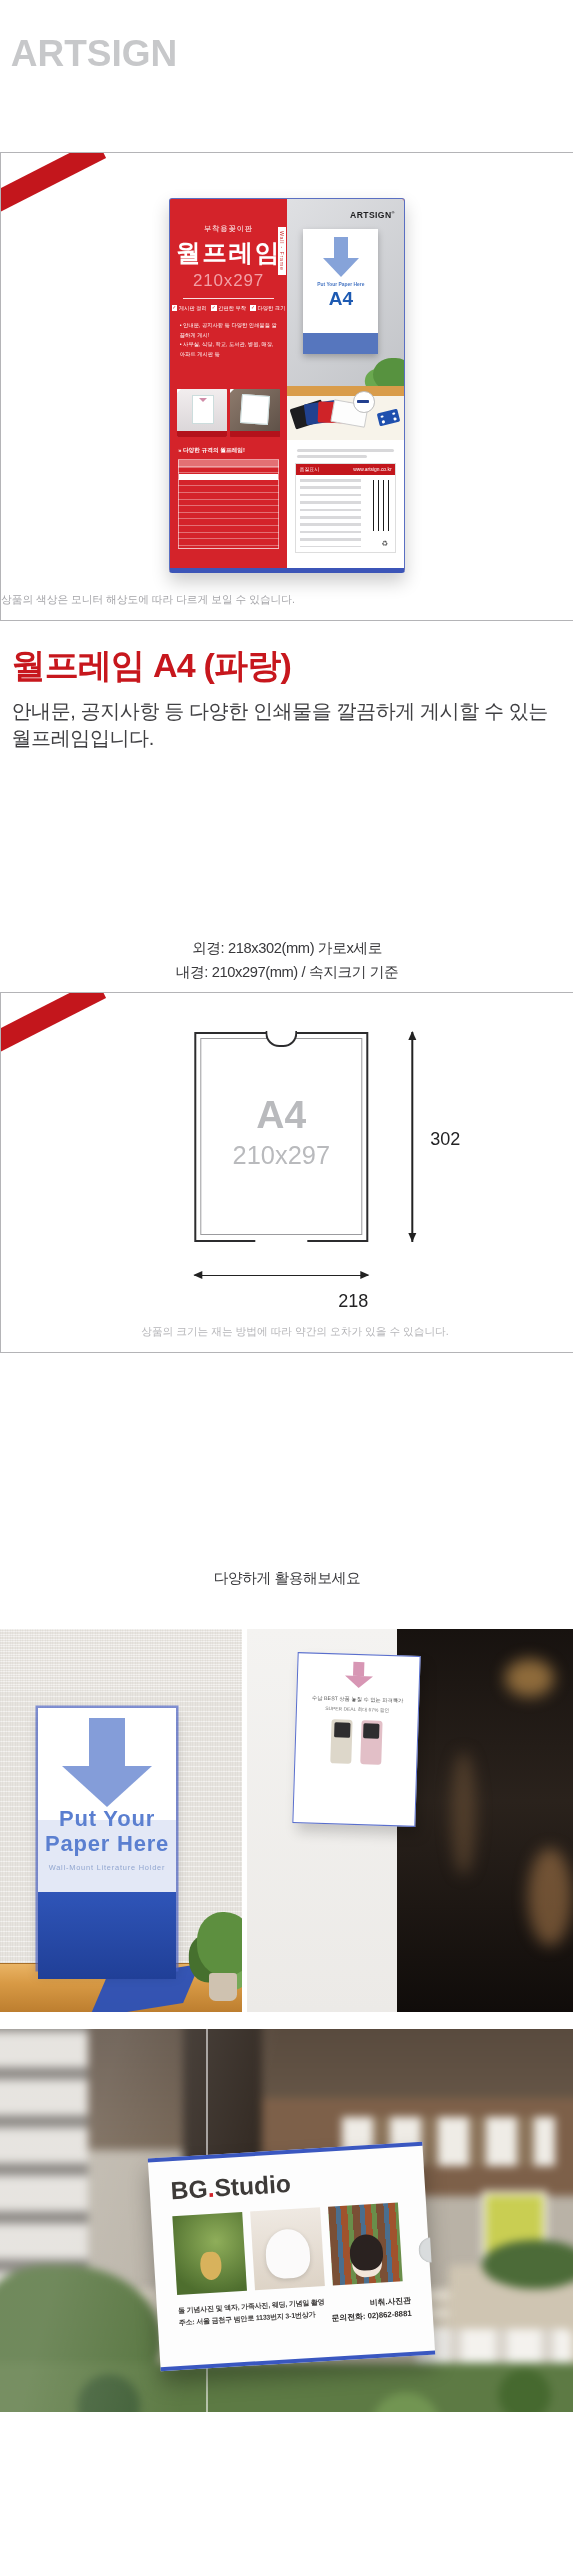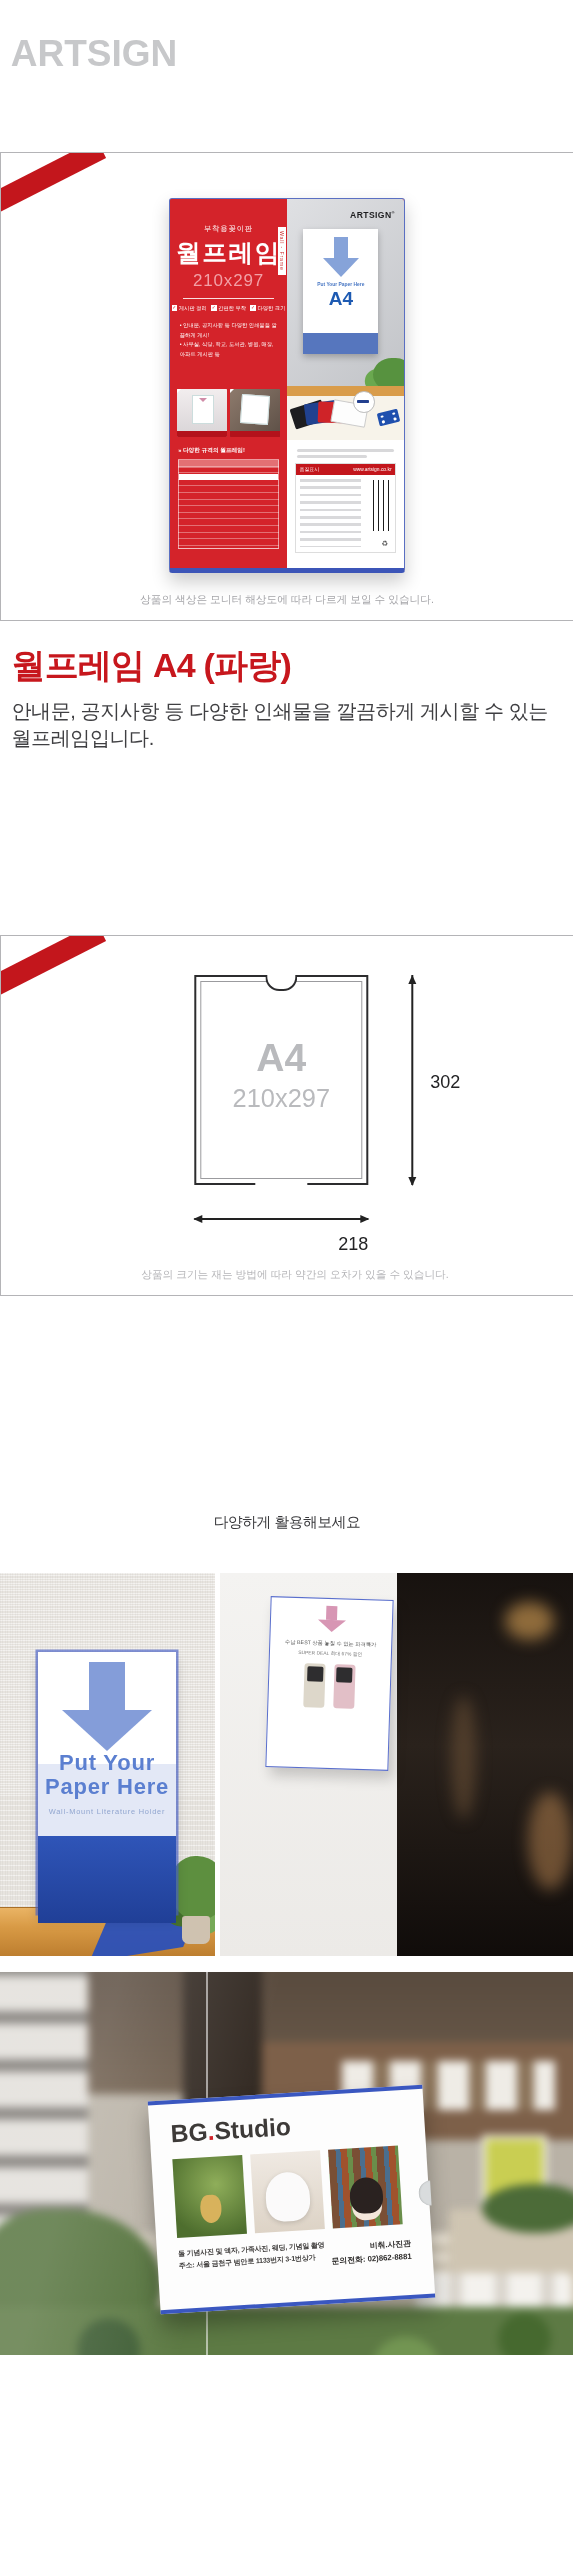--- a/index.html
+++ b/index.html
@@ -12,21 +12,21 @@
   .brand-line.l1{color:#c7c8ca;}
   .brand-line.l2{color:#8a8c8f;}
 
   
   .fbox{position:relative;border:0.8px solid #b4b4b7;box-sizing:border-box;overflow:hidden;background:#fff;}
   .corner-ribbon{position:absolute;left:-15.6px;top:13px;width:123px;height:21px;background:#c3161c;
                  transform:rotate(-27deg);}
 
   
   .product-photo-box{height:469px;}
-  .box-caption{position:absolute;left:0;right:0;bottom:13px;text-align:center;
+  .box-caption{position:absolute;left:0;right:0;bottom:13px;text-align:left;
                font-size:10.7px;color:#a4a4a8;}
 
   
   .package{position:relative;width:236px;height:375px;margin:45px auto 0;
            border:1.6px solid #5a6fc2;border-bottom:5.7px solid #3c55b8;border-radius:3.3px;
            box-sizing:border-box;overflow:hidden;background:#d4232a;
            box-shadow:0 8.2px 18px rgba(0,0,0,.20);}
   .pkg-top{position:relative;height:187px;display:flex;}
   .pkg-top-left{width:50%;background:#d4232a;color:#fff;text-align:center;box-sizing:border-box;padding-top:24.6px;}
   .pkg-tagline{font-size:7.4px;letter-spacing:0.8px;}
@@ -129,21 +129,21 @@
   .h-arrow .ah{position:absolute;top:-3.3px;width:0;height:0;border-top:4.1px solid transparent;border-bottom:4.1px solid transparent;}
   .h-arrow .ah.left{left:-0.8px;border-right:9.8px solid #222;}
   .h-arrow .ah.right{right:-0.8px;border-left:9.8px solid #222;}
   .h-dim{position:absolute;left:0;right:0;top:259px;text-align:right;font-size:18px;color:#232325;}
 
   
   .sample-section{padding-top:210px;}
   .sample-subtitle{text-align:center;font-size:14.7px;color:#3a3a3d;margin-top:6.6px;letter-spacing:-0.4px;}
   .sample-row{display:flex;gap:4.9px;margin-top:41px;height:383px;}
   .sample-photo{position:relative;overflow:hidden;}
-  .sp-left{width:215px;background:#e7e4df;
+  .sp-left{width:242px;background:#e7e4df;
     background-image:repeating-linear-gradient(90deg,rgba(0,0,0,.03) 0 0.8px,transparent 0.8px 2.5px),
                      repeating-linear-gradient(0deg,rgba(255,255,255,.5) 0 0.8px,transparent 0.8px 2.5px);}
   .shelf{position:absolute;left:0;right:0;bottom:0;height:48px;
          background:linear-gradient(180deg,#eab465 0,#d89a45 40%,#bd7e2f 100%);border-top:1.6px solid #a86f28;}
   .blue-card{position:absolute;left:97px;bottom:3.3px;width:95px;height:36px;background:#2b50b8;
              transform:rotate(-9deg) skewX(-32deg);opacity:.95;}
   .plant1{position:absolute;right:-11.5px;bottom:36px;width:57px;height:64px;background:#5d8f3f;
           border-radius:46% 54% 50% 50%;box-shadow:-16.4px 14.7px 0 -8.2px #46702e,4.9px 21px 0 -6.6px #76a957;}
   .pot1{position:absolute;right:4.9px;bottom:11.5px;width:28px;height:28px;background:#cfc2b0;border-radius:3.3px 3.3px 6.6px 6.6px;}
   .wallframe1{position:absolute;left:38px;top:79px;width:138px;height:261px;
@@ -329,20 +329,24 @@
 
     <div class="box-caption">상품의 색상은 모니터 해상도에 따라 다르게 보일 수 있습니다.</div>
   </div>
 
   <div class="intro">
     <div class="intro-title">월프레임 A4 (파랑)</div>
     <div class="intro-desc">안내문, 공지사항 등 다양한 인쇄물을 깔끔하게 게시할 수 있는 월프레임입니다.</div>
   </div>
 
   <div class="size-section">
+    <div class="size-lines">
+      <div>외경: 218x302(mm) 가로x세로</div>
+      <div>내경: 210x297(mm) / 속지크기 기준</div>
+    </div>
     <div class="fbox size-box">
       <div class="corner-ribbon"></div>
       <div class="diagram">
         <div class="diagram-frame">
           <div class="diagram-inner"></div>
           <div class="diagram-notch"></div>
           <div class="diagram-gap"></div>
           <div class="diagram-label">A4</div>
           <div class="diagram-sublabel">210x297</div>
         </div>

